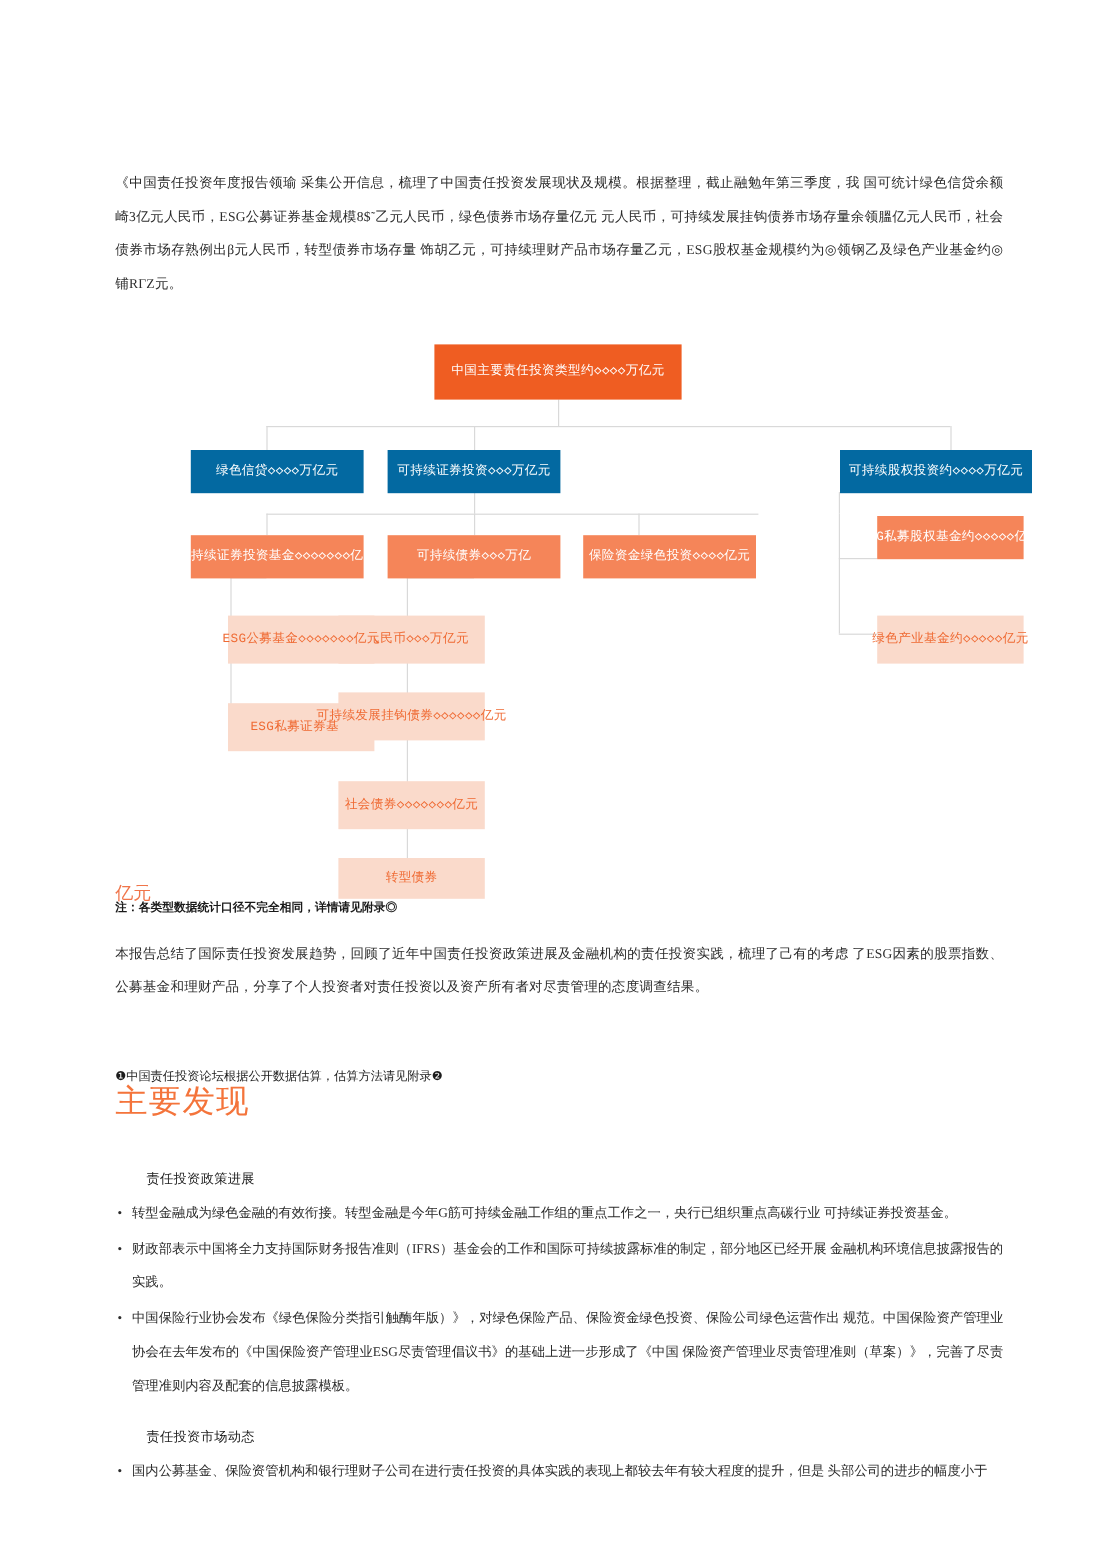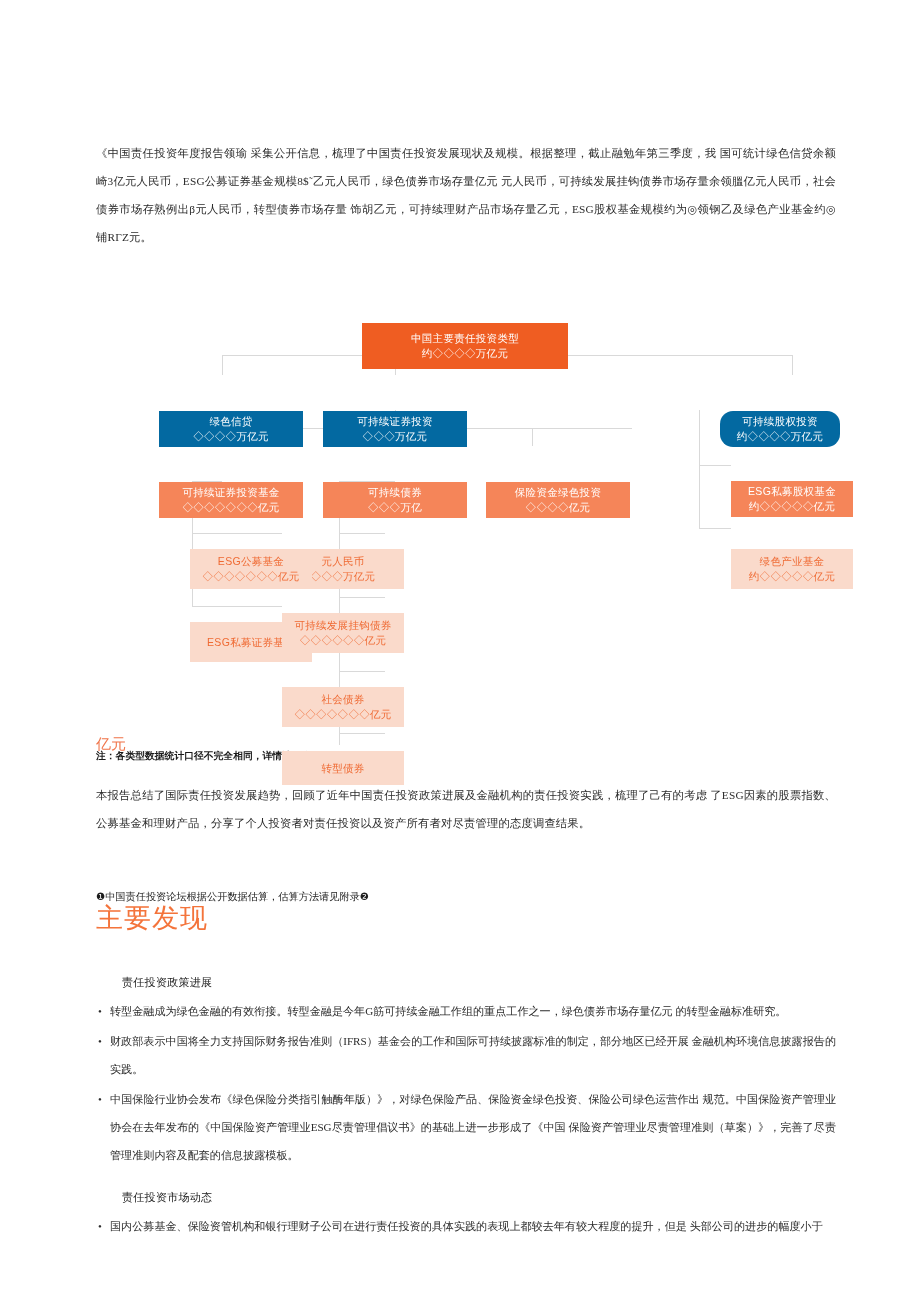--- a/index.html
+++ b/index.html
@@ -45,29 +45,28 @@
     position: absolute;
     top: 275px;
     left: 0;
     width: 740px;
     height: 470px;
   }
   .node {
     position: absolute;
     box-sizing: border-box;
     display: flex;
-    flex-direction: column;
+    flex-direction: row;
     align-items: center;
     justify-content: center;
     text-align: center;
     color: #ffffff;
-    font-family: Liberation Sans, sans-serif;
+    font-family: Liberation Mono, monospace;
     letter-spacing: 0.3px;
     z-index: 3;
-    margin-top: 36px;
   }
   .node .t1 { font-size: 10.5px; line-height: 15px; white-space: nowrap; }
   .node .t2 { font-size: 10.5px; line-height: 15px; white-space: nowrap; }
   .lvl0 { background: #ef5d22; }
   .lvl1 { background: #0369a1; }
   .lvl2 { background: #f58559; }
   .lvl3 { background: #fadacb; color: #f06a33; }
   .lvl3 .t1, .lvl3 .t2 { color: #ef6a33; }
 
   .connector {
@@ -196,38 +195,38 @@
       </div>
 
       <div class="node lvl1" style="left:63px; top:100px; width:144px; height:36px;">
         <span class="t1">绿色信贷</span>
         <span class="t2">◇◇◇◇万亿元</span>
       </div>
       <div class="node lvl1" style="left:227px; top:100px; width:144px; height:36px;">
         <span class="t1">可持续证券投资</span>
         <span class="t2">◇◇◇万亿元</span>
       </div>
-      <div class="node lvl1" style="left:624px; top:100px; width:120px; height:36px;border-radius:13px;">
+      <div class="node lvl1" style="left:604px; top:100px; width:160px; height:36px;">
         <span class="t1">可持续股权投资</span>
         <span class="t2">约◇◇◇◇万亿元</span>
       </div>
 
       <div class="node lvl2" style="left:63px; top:171px; width:144px; height:36px;">
         <span class="t1">可持续证券投资基金</span>
         <span class="t2">◇◇◇◇◇◇◇亿元</span>
       </div>
       <div class="node lvl2" style="left:227px; top:171px; width:144px; height:36px;">
         <span class="t1">可持续债券</span>
         <span class="t2">◇◇◇万亿</span>
       </div>
       <div class="node lvl2" style="left:390px; top:171px; width:144px; height:36px;">
         <span class="t1">保险资金绿色投资</span>
         <span class="t2">◇◇◇◇亿元</span>
       </div>
-      <div class="node lvl2" style="left:635px; top:170px; width:122px; height:36px;">
+      <div class="node lvl2" style="left:635px; top:155px; width:122px; height:36px;">
         <span class="t1">ESG私募股权基金</span>
         <span class="t2">约◇◇◇◇◇亿元</span>
       </div>
 
       <div class="node lvl3" style="left:186px; top:238px; width:122px; height:40px;">
         <span class="t1">元人民币</span>
         <span class="t2">◇◇◇万亿元</span>
       </div>
       <div class="node lvl3" style="left:94px; top:238px; width:122px; height:40px; left:94px;">
         <span class="t1">ESG公募基金</span>
@@ -258,21 +257,21 @@
 
     <div class="para p-summary">本报告总结了国际责任投资发展趋势，回顾了近年中国责任投资政策进展及金融机构的责任投资实践，梳理了己有的考虑 了ESG因素的股票指数、公募基金和理财产品，分享了个人投资者对责任投资以及资产所有者对尽责管理的态度调查结果。</div>
 
     <div class="footnote">❶中国责任投资论坛根据公开数据估算，估算方法请见附录❷</div>
     <div class="h1-title">主要发现</div>
 
     <div class="subhead sub-policy">责任投资政策进展</div>
     <div class="bullets b-policy">
       <div class="bullet">
         <span class="dot">•</span>
-        <span>转型金融成为绿色金融的有效衔接。转型金融是今年G筋可持续金融工作组的重点工作之一，绿色债券市场存量亿元 的转型金融标准研究。</span>
+        <span>转型金融成为绿色金融的有效衔接。转型金融是今年G筋可持续金融工作组的重点工作之一，央行已组织重点高碳行业 可持续证券投资基金。</span>
       </div>
       <div class="bullet">
         <span class="dot">•</span>
         <span>财政部表示中国将全力支持国际财务报告准则（IFRS）基金会的工作和国际可持续披露标准的制定，部分地区已经开展 金融机构环境信息披露报告的实践。</span>
       </div>
       <div class="bullet">
         <span class="dot">•</span>
         <span>中国保险行业协会发布《绿色保险分类指引触酶年版）》，对绿色保险产品、保险资金绿色投资、保险公司绿色运营作出 规范。中国保险资产管理业协会在去年发布的《中国保险资产管理业ESG尽责管理倡议书》的基础上进一步形成了《中国 保险资产管理业尽责管理准则（草案）》，完善了尽责管理准则内容及配套的信息披露模板。</span>
       </div>
     </div>

